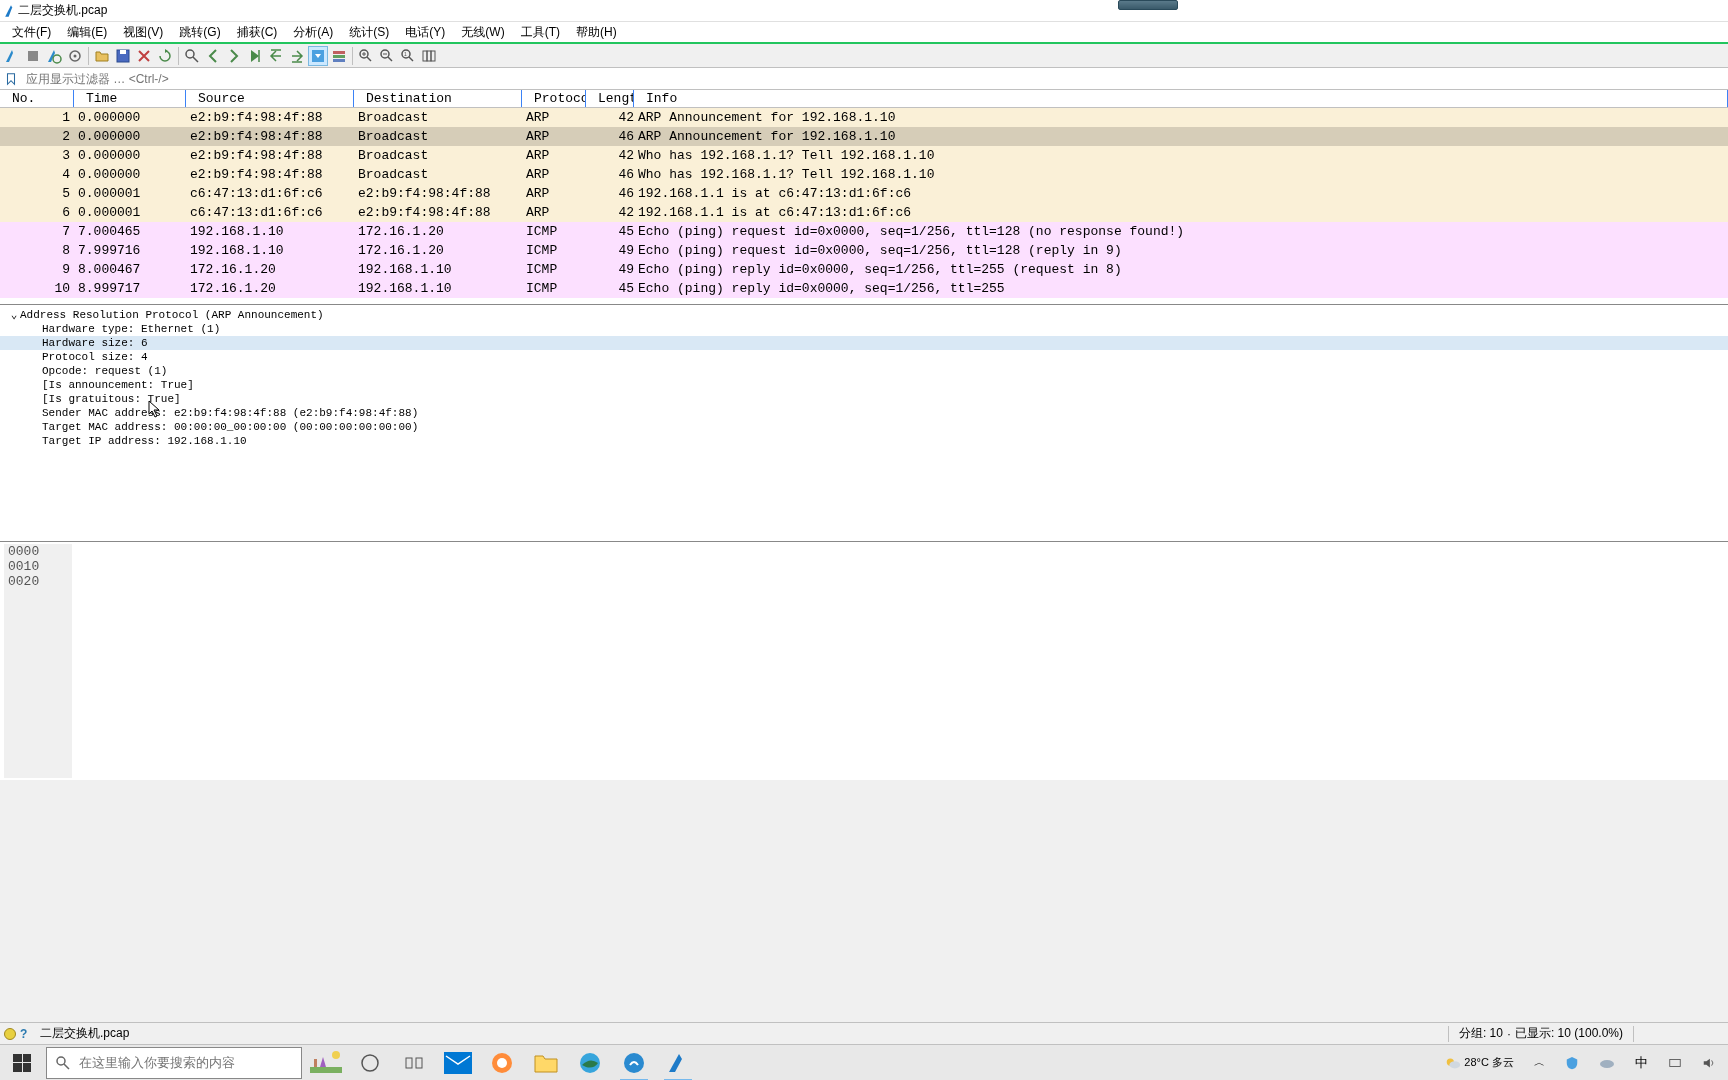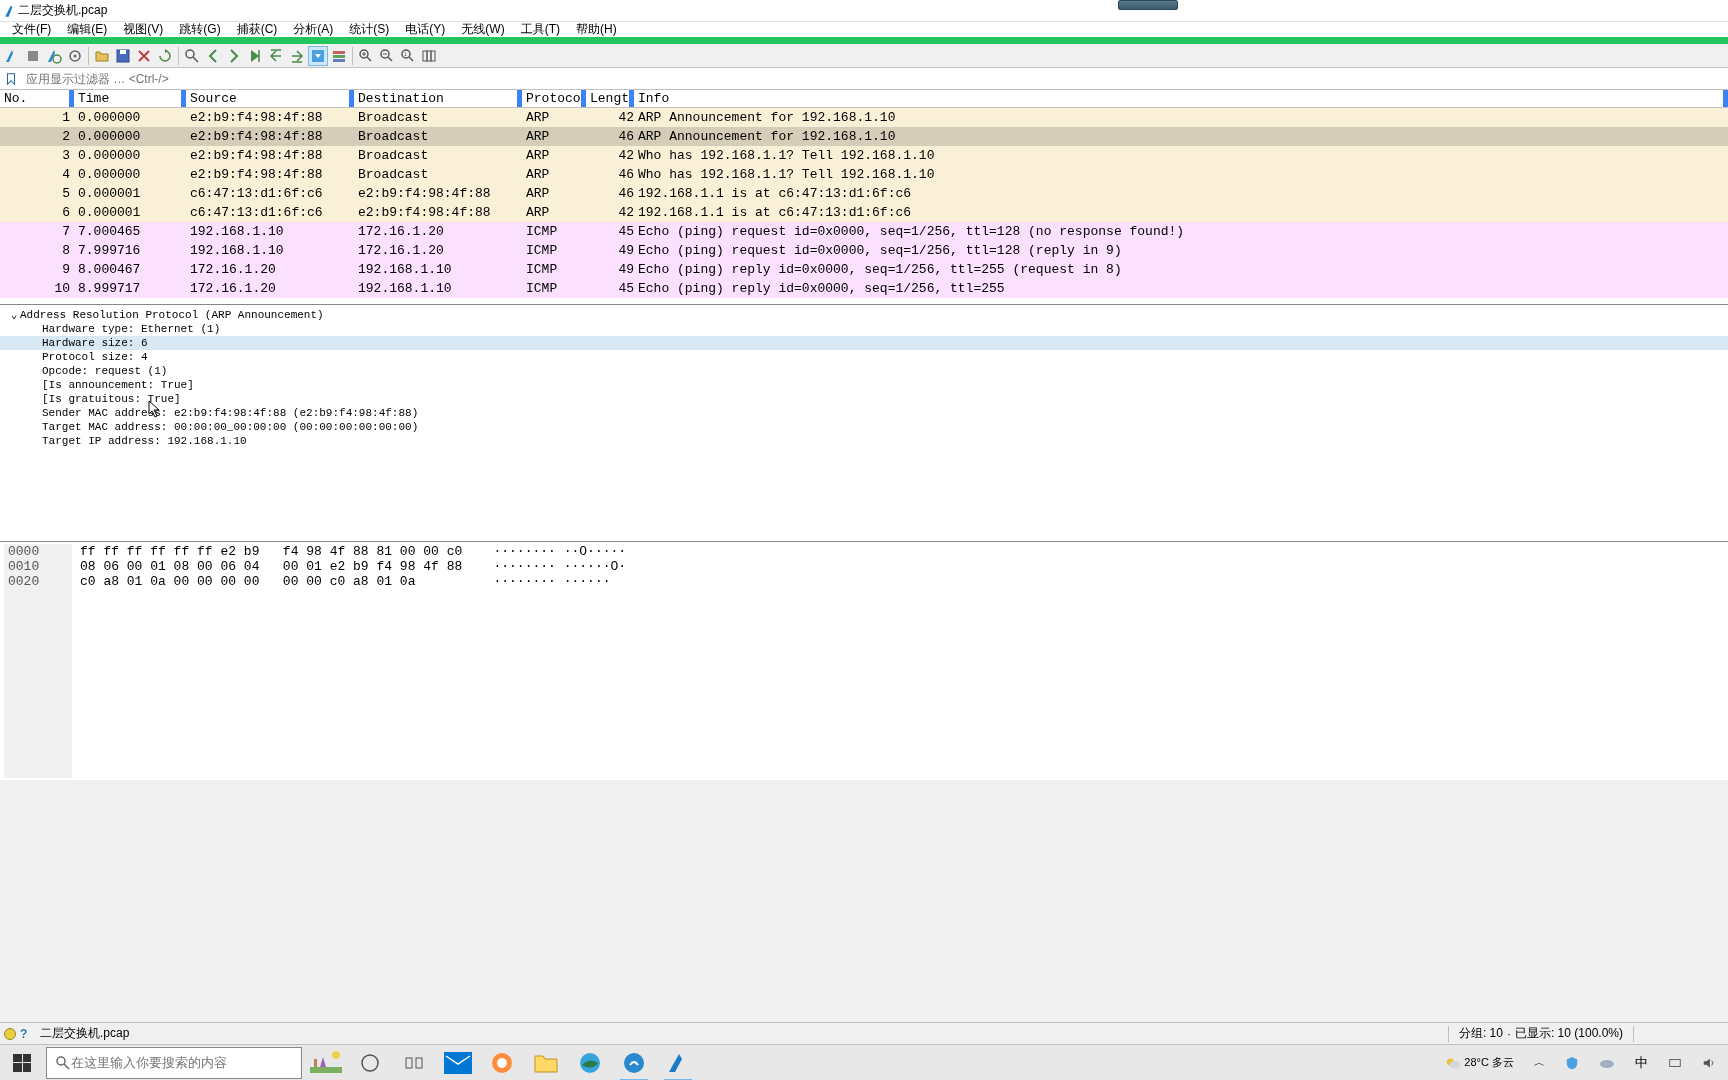--- a/index.html
+++ b/index.html
@@ -6,39 +6,39 @@
 body { font-family: "Microsoft YaHei", "Segoe UI", Tahoma, sans-serif; font-size: 12px; background: #f0f0f0; overflow: hidden; width: 1728px; height: 1080px; position: relative; }
 
 
 .titlebar { height: 22px; background: #fff; display: flex; align-items: center; padding-left: 4px; border-bottom: 1px solid #e0e0e0; }
 .fin-svg { width: 14px; height: 14px; }
 .titlebar-title { font-size: 12px; color: #000; }
 
 .title-device { position:absolute; top:0; right:550px; width:60px; height:10px; background:linear-gradient(#5a7a8a,#3a5a6a); border-radius:2px; border:1px solid #2a4a5a;}
 
 
-.menubar { height: 22px; background: #fff; display: flex; align-items: center; padding: 0 4px; border-bottom: 7px solid #22c55e; }
+.menubar { height: 22px; background: #fff; display: flex; align-items: center; padding: 0 4px; border-bottom: 2px solid #22c55e; }
 .menubar-item { padding: 2px 8px; cursor: default; font-size: 12px; }
 
 
 .toolbar { height: 24px; background: #f0f0f0; display: flex; align-items: center; padding: 0 2px; border-bottom: 1px solid #c0c0c0; gap: 1px; }
 .tb-btn { width: 20px; height: 20px; display: flex; align-items: center; justify-content: center; cursor: default; position: relative; }
 .tb-btn.active { background: #cce8ff; border: 1px solid #7ab8e0; }
 .tb-sep { width: 1px; height: 18px; background: #c0c0c0; margin: 0 2px; }
 .tb-btn svg { width: 16px; height: 16px; }
 
 
 .filterbar { height: 22px; background: #fff; display: flex; align-items: center; border-bottom: 1px solid #c0c0c0; }
 .filter-icon { width: 18px; height: 18px; display:flex; align-items:center; justify-content:center; margin: 0 2px;}
 .filter-input { flex: 1; border: none; outline: none; font-size: 12px; padding: 2px 4px; color: #a21caf; font-style: normal; background: transparent; }
 
 
 .packet-list { height: 215px; background: #fff; border-bottom: 1px solid #888; overflow: hidden; position: relative; }
 .pl-header { height: 18px; background: #fff; border-bottom: 1px solid #c0c0c0; display: flex; font-family: "Consolas", "Courier New", monospace; font-size: 13px; }
-.pl-header-cell { padding: 1px 4px; border-right: 5px solid #3b82f6; white-space: nowrap; overflow: hidden; cursor: default; }
+.pl-header-cell { padding: 1px 12px; border-right: 1px solid #3b82f6; white-space: nowrap; overflow: hidden; cursor: default; }
 .pl-row { height: 19px; display: flex; font-family: "Consolas", "Courier New", monospace; font-size: 13px; align-items: center; }
 .pl-row.arp { background: #faf0d7; }
 .pl-row.arp-sel { background: #d6cdb8; }
 .pl-row.icmp { background: #fce0ff; }
 .pl-cell { padding: 0 4px; white-space: nowrap; overflow: hidden; }
 .col-no { width: 74px; text-align: right; }
 .col-time { width: 112px; }
 .col-src { width: 168px; }
 .col-dst { width: 168px; }
 .col-proto { width: 64px; }
@@ -64,21 +64,21 @@
 .status-q { width:14px; height:14px; color:#2a7ab0; font-weight:bold; margin-right:6px;}
 .status-right { margin-left: auto; display: flex; gap: 4px; align-items: center; }
 .status-sep { width:1px; height:16px; background:#c0c0c0; margin:0 6px;}
 
 
 .taskbar { position: absolute; bottom: 0; left: 0; right: 0; height: 36px; background: #e8e8e8; border-top: 1px solid #c0c0c0; display: flex; align-items: center; }
 .start-btn { width: 44px; height: 36px; display: flex; align-items: center; justify-content: center; }
 .win-logo { width: 18px; height: 18px; display: grid; grid-template-columns: 1fr 1fr; grid-template-rows: 1fr 1fr; gap: 1px; }
 .win-logo div { background: #333; }
 .search-box { flex: 0 0 256px; height: 32px; background: #fff; border: 1px solid #888; margin: 0 2px; display: flex; align-items: center; padding: 0 8px; }
-.search-box input { border: none; outline: none; flex: 1; font-size: 13px; color: #666; margin-left: 0;}
+.search-box input { border: none; outline: none; flex: 1; font-size: 13px; color: #666; margin-left: 8px;}
 .task-icon { width: 44px; height: 36px; display: flex; align-items: center; justify-content: center; position: relative; }
 .task-icon.active::after { content:''; position:absolute; bottom:0; left:8px; right:8px; height:2px; background:#76b9ed;}
 .tray { margin-left: auto; display: flex; align-items: center; height: 36px; padding-right: 8px; gap: 12px;}
 .tray-item { padding: 0 4px; font-size: 11px; display:flex; align-items:center; gap:2px;}
 
 .cursor-arrow { position:absolute; pointer-events:none; z-index:9999;}
 </style>
 </head>
 <body>
 
@@ -357,21 +357,20 @@
       <div class="detail-line indent1">Target IP address: 192.168.1.10</div>
     </div>
 </div>
 
 <div class="hex-pane">
   <div class="hex-gutter" id="hex-offsets">
       <div class="hex-line">0000</div>
       <div class="hex-line">0010</div>
       <div class="hex-line">0020</div>
     </div>
-  <div class="hex-content" id="hex-rows"><div class="hex-line">ff ff ff ff ff ff e2 b9   f4 98 4f 88 81 00 00 c0    ········ ··O·····</div><div class="hex-line">08 06 00 01 08 00 06 04   00 01 e2 b9 f4 98 4f 88    ········ ······O·</div><div class="hex-line">c0 a8 01 0a 00 00 00 00   00 00 c0 a8 01 0a          ········ ······</div></div>
 </div>
 
 <div class="statusbar">
   <div class="status-dot"></div>
   <div class="status-q">?</div>
   <span>二层交换机.pcap</span>
   <div class="status-right">
     <div class="status-sep"></div>
     <span>分组: 10</span>
     <span>·</span>

